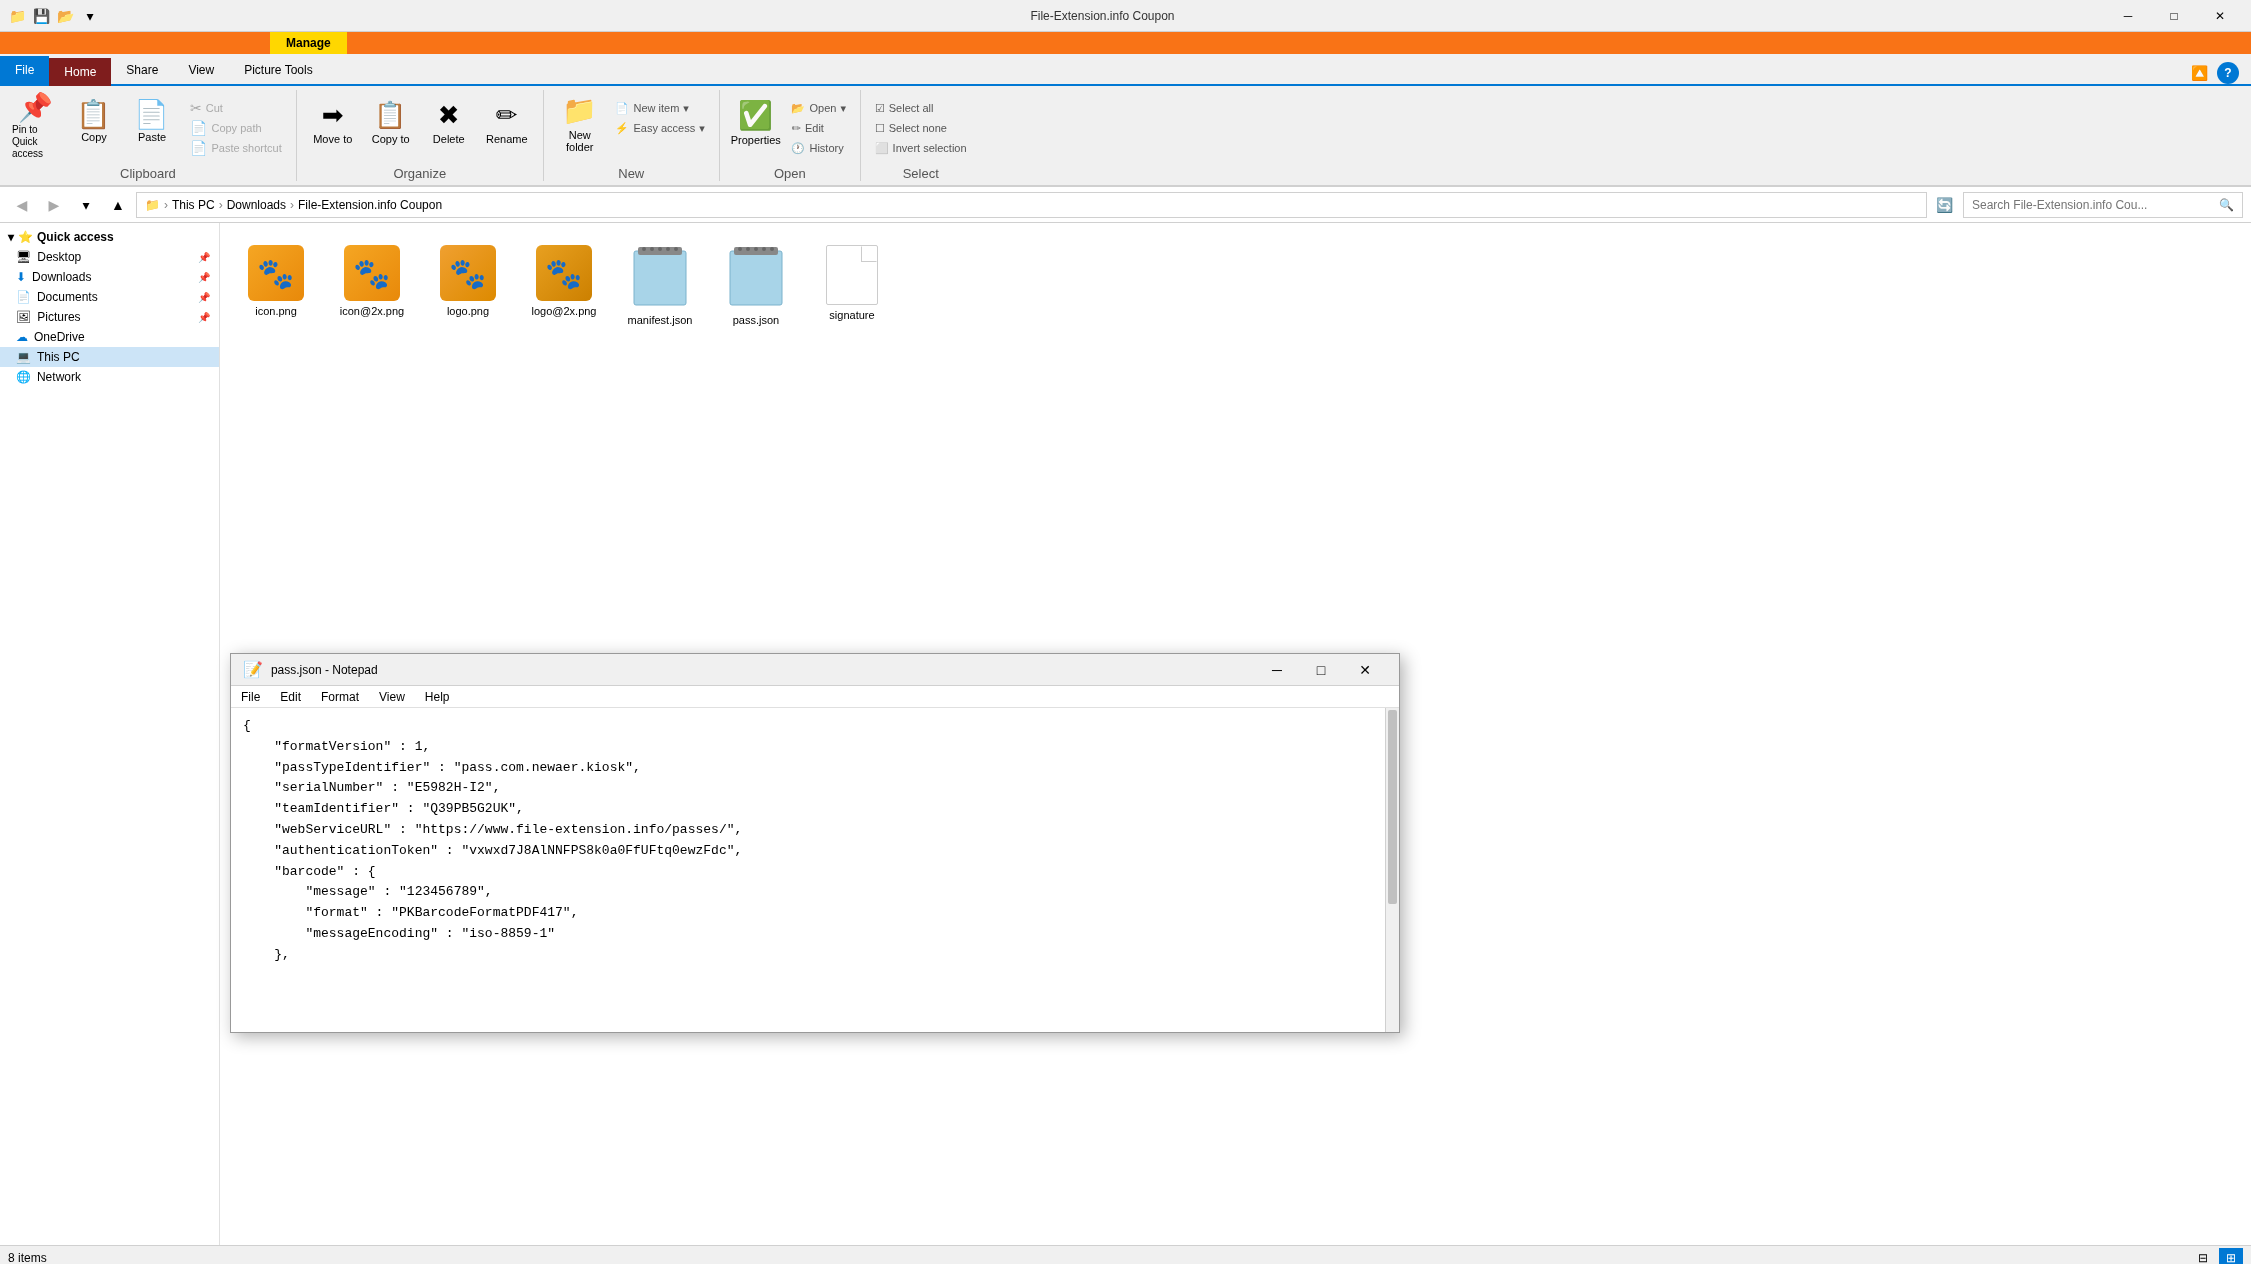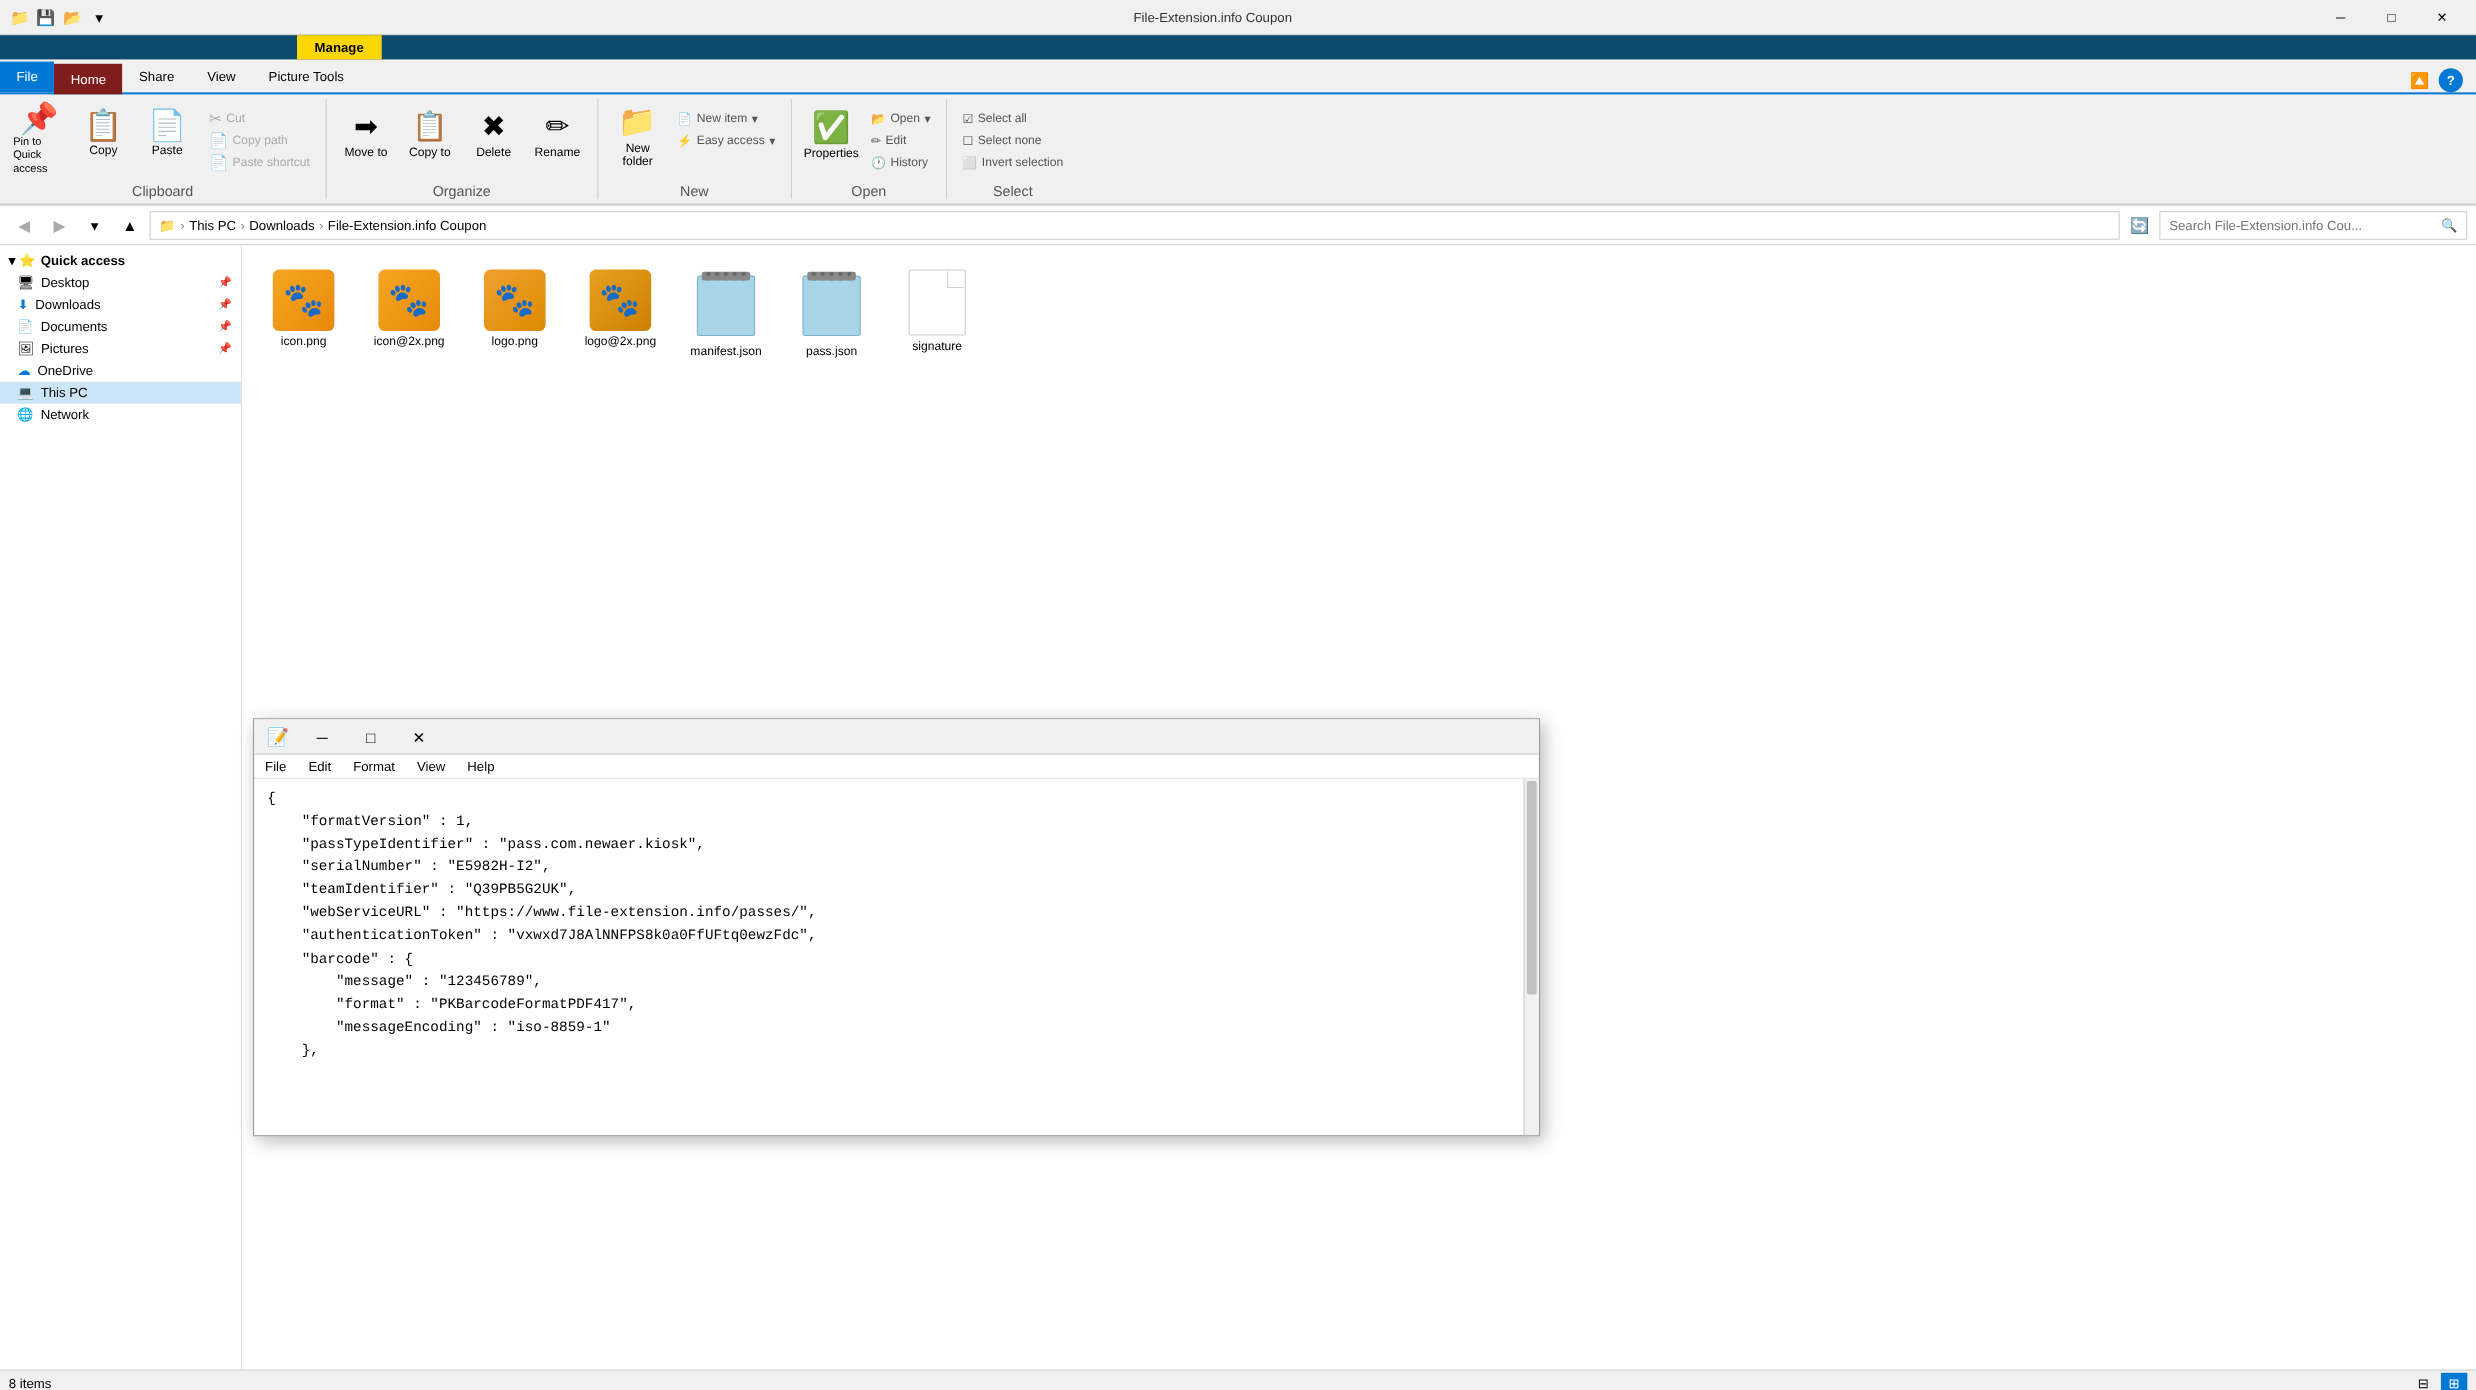--- a/index.html
+++ b/index.html
@@ -331,21 +331,21 @@
     <div class="title-bar-icon">▾</div>
   </div>
   <div class="title-bar-title">File-Extension.info Coupon</div>
   <div class="title-bar-controls">
     <button class="title-bar-btn">─</button>
     <button class="title-bar-btn">□</button>
     <button class="title-bar-btn close">✕</button>
   </div>
 </div>
 
-<div class="ribbon-top" style="position:relative; height:22px; background:#0c4a6e;">
+<div class="ribbon-top" style="position:relative; height:22px; background:#f97316;">
   <div class="manage-tab-label">Manage</div>
 </div>
 
 <div class="ribbon-tabs-row">
   <div class="ribbon-tab active">File</div>
   <div class="ribbon-tab" style="background:#7f1d1d;color:white;margin-bottom:-2px;">Home</div>
   <div class="ribbon-tab">Share</div>
   <div class="ribbon-tab">View</div>
   <div class="ribbon-tab">Picture Tools</div>
   <div style="margin-left:auto;display:flex;align-items:center;gap:8px;padding:0 12px;">
@@ -606,20 +606,21 @@
           <div style="position:absolute;top:0;right:0;width:16px;height:16px;background:white;border-left:1px solid #ccc;border-bottom:1px solid #ccc;clip-path:polygon(0 0,100% 100%,0 100%);"></div>
         </div>
         <div class="name">signature</div>
       </div>
     </div>
   </div>
 
   <div class="notepad-window">
     <div class="notepad-titlebar">
       <div class="icon">📝</div>
+      <div class="title">pass.json - Notepad</div>
       <div class="notepad-titlebar-btns">
         <button class="notepad-titlebar-btn">─</button>
         <button class="notepad-titlebar-btn">□</button>
         <button class="notepad-titlebar-btn close">✕</button>
       </div>
     </div>
     <div class="notepad-menu">
       <div class="notepad-menu-item">File</div>
       <div class="notepad-menu-item">Edit</div>
       <div class="notepad-menu-item">Format</div>

